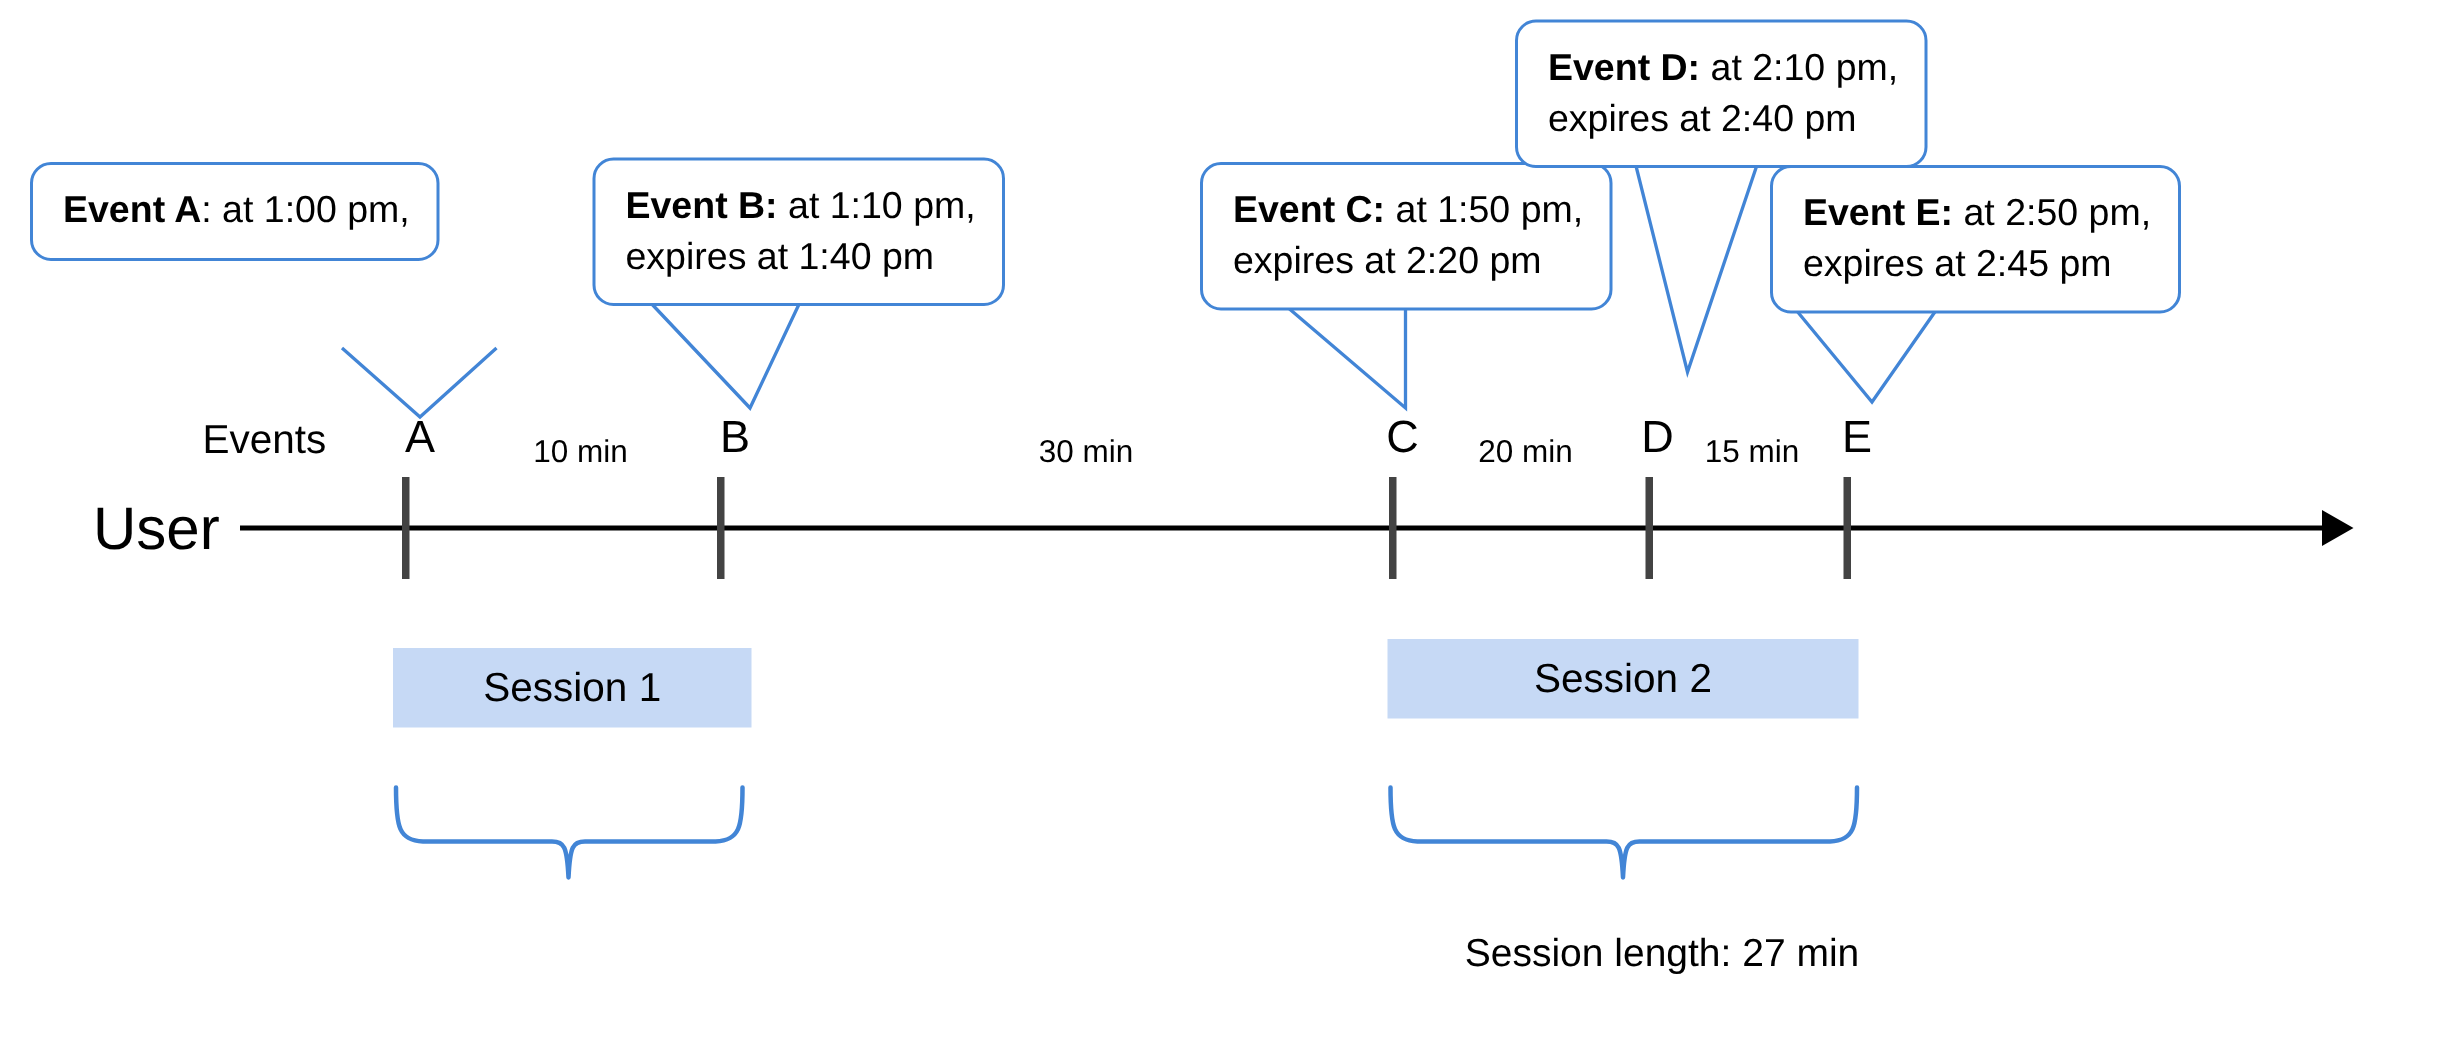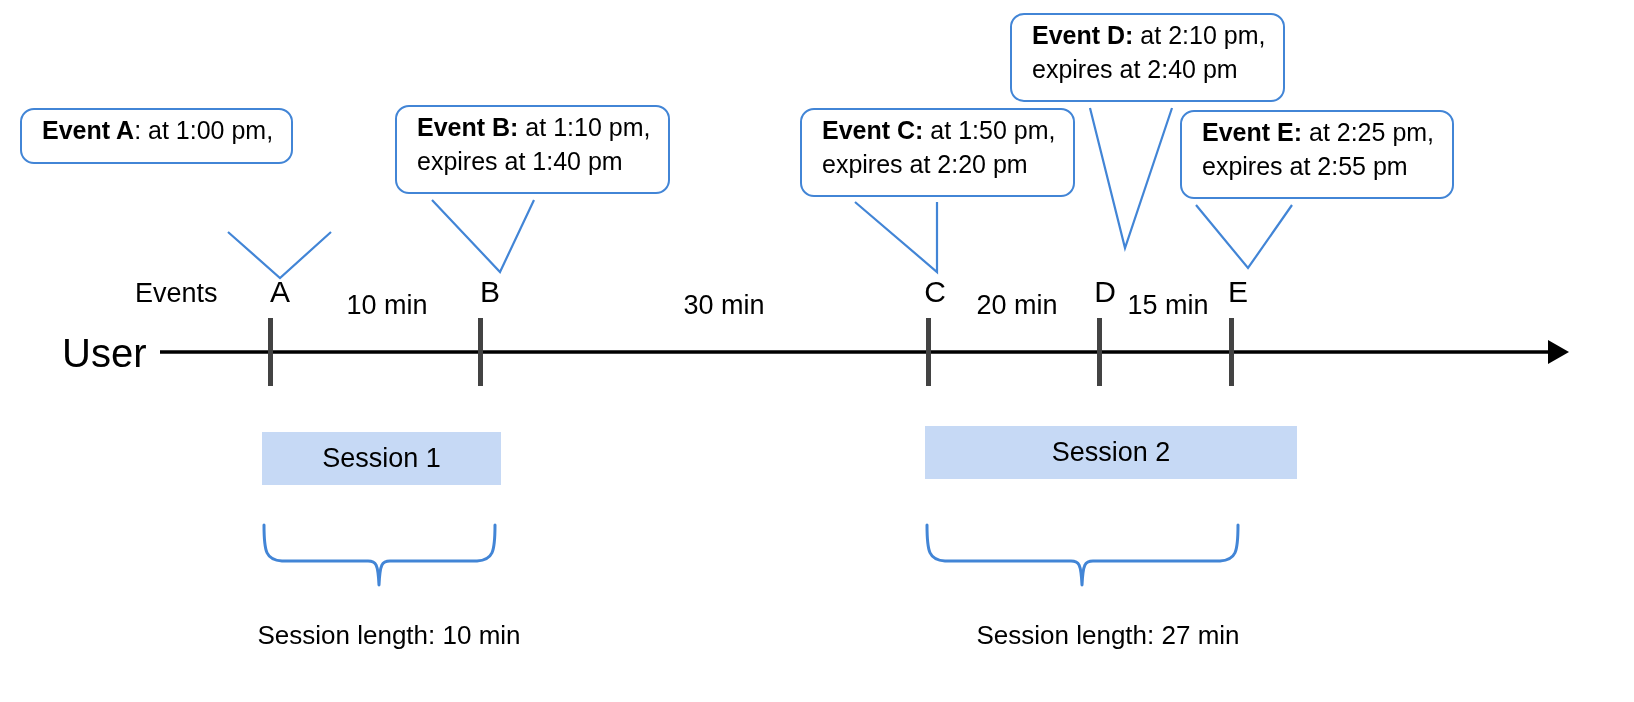--- a/index.html
+++ b/index.html
@@ -28,21 +28,21 @@
   }
   .callout {
     position: absolute;
     box-sizing: border-box;
     border: 2.2px solid #4285d6;
     border-radius: 14px;
     background: #ffffff;
     font-size: 25px;
     line-height: 1.34;
     color: #000000;
-    padding: 4px 18px 14px 20px;
+    padding: 14px 18px 14px 20px;
     white-space: nowrap;
     z-index: 5;
   }
   .callout b {
     font-weight: bold;
   }
   .marker {
     position: absolute;
     width: 5px;
     background: #434343;
@@ -51,21 +51,21 @@
   .marker-label {
     position: absolute;
     font-size: 30px;
     color: #000000;
     transform: translateX(-50%);
     white-space: nowrap;
     z-index: 3;
   }
   .interval-label {
     position: absolute;
-    font-size: 27px;
+    font-size: 21px;
     color: #000000;
     transform: translateX(-50%);
     white-space: nowrap;
     z-index: 3;
     text-align: right;
   }
   .axis-label {
     position: absolute;
     font-size: 40px;
     color: #000000;
@@ -126,22 +126,22 @@
     <span><b>Event C:</b><span> at 1:50 pm,</span></span><br>
     <span>expires at 2:20 pm</span>
   </div>
 
   <div class="callout" style="left:1010px; top:13px; z-index:6;">
     <span><b>Event D:</b><span> at 2:10 pm,</span></span><br>
     <span>expires at 2:40 pm</span>
   </div>
 
   <div class="callout" style="left:1180px; top:110px; z-index:6;">
-    <span><b>Event E:</b><span> at 2:25 pm,</span></span><br>
-    <span>expires at 2:55 pm</span>
+    <span><b>Event E:</b><span> at 2:50 pm,</span></span><br>
+    <span>expires at 2:45 pm</span>
   </div>
 
   <div class="events-label" style="left:135px; top:278px;">Events</div>
 
   <div class="marker-label" style="left:280px; top:275px;">A</div>
   <div class="marker-label" style="left:490px; top:275px;">B</div>
   <div class="marker-label" style="left:935px; top:275px;">C</div>
   <div class="marker-label" style="left:1105px; top:275px;">D</div>
   <div class="marker-label" style="left:1238px; top:275px;">E</div>
 
@@ -159,21 +159,21 @@
 
   <div class="marker" style="left:268px; top:318px; height:68px;"></div>
   <div class="marker" style="left:478px; top:318px; height:68px;"></div>
   <div class="marker" style="left:926px; top:318px; height:68px;"></div>
   <div class="marker" style="left:1097px; top:318px; height:68px;"></div>
   <div class="marker" style="left:1229px; top:318px; height:68px;"></div>
 
   <div class="session-box" style="left:262px; top:432px; width:239px; height:53px;">
     <span>Session 1</span>
   </div>
-  <div class="session-box" style="left:925px; top:426px; width:372px; height:53px;">
+  <div class="session-box" style="left:925px; top:426px; width:314px; height:53px;">
     <span>Session 2</span>
   </div>
 
   <svg class="layer" viewBox="0 0 1634 702">
 
     <path d="M 264,525
              C 264,552 266,560 282,561
              L 368,561
              C 376,561 378,564 379,585
              C 380,564 382,561 390,561
@@ -182,16 +182,15 @@
 
     <path d="M 927,525
              C 927,552 929,560 945,561
              L 1071,561
              C 1079,561 1081,564 1082,585
              C 1083,564 1085,561 1093,561
              L 1220,561
              C 1236,560 1238,552 1238,525" fill="none" stroke="#4285d6" stroke-width="3" stroke-linecap="round" stroke-linejoin="round"></path>
   </svg>
 
-  <div class="session-length" style="left:389px; top:620px;">Session length: 10 min</div>
   <div class="session-length" style="left:1108px; top:620px;">Session length: 27 min</div>
 
 </div>
 
 </body></html>

